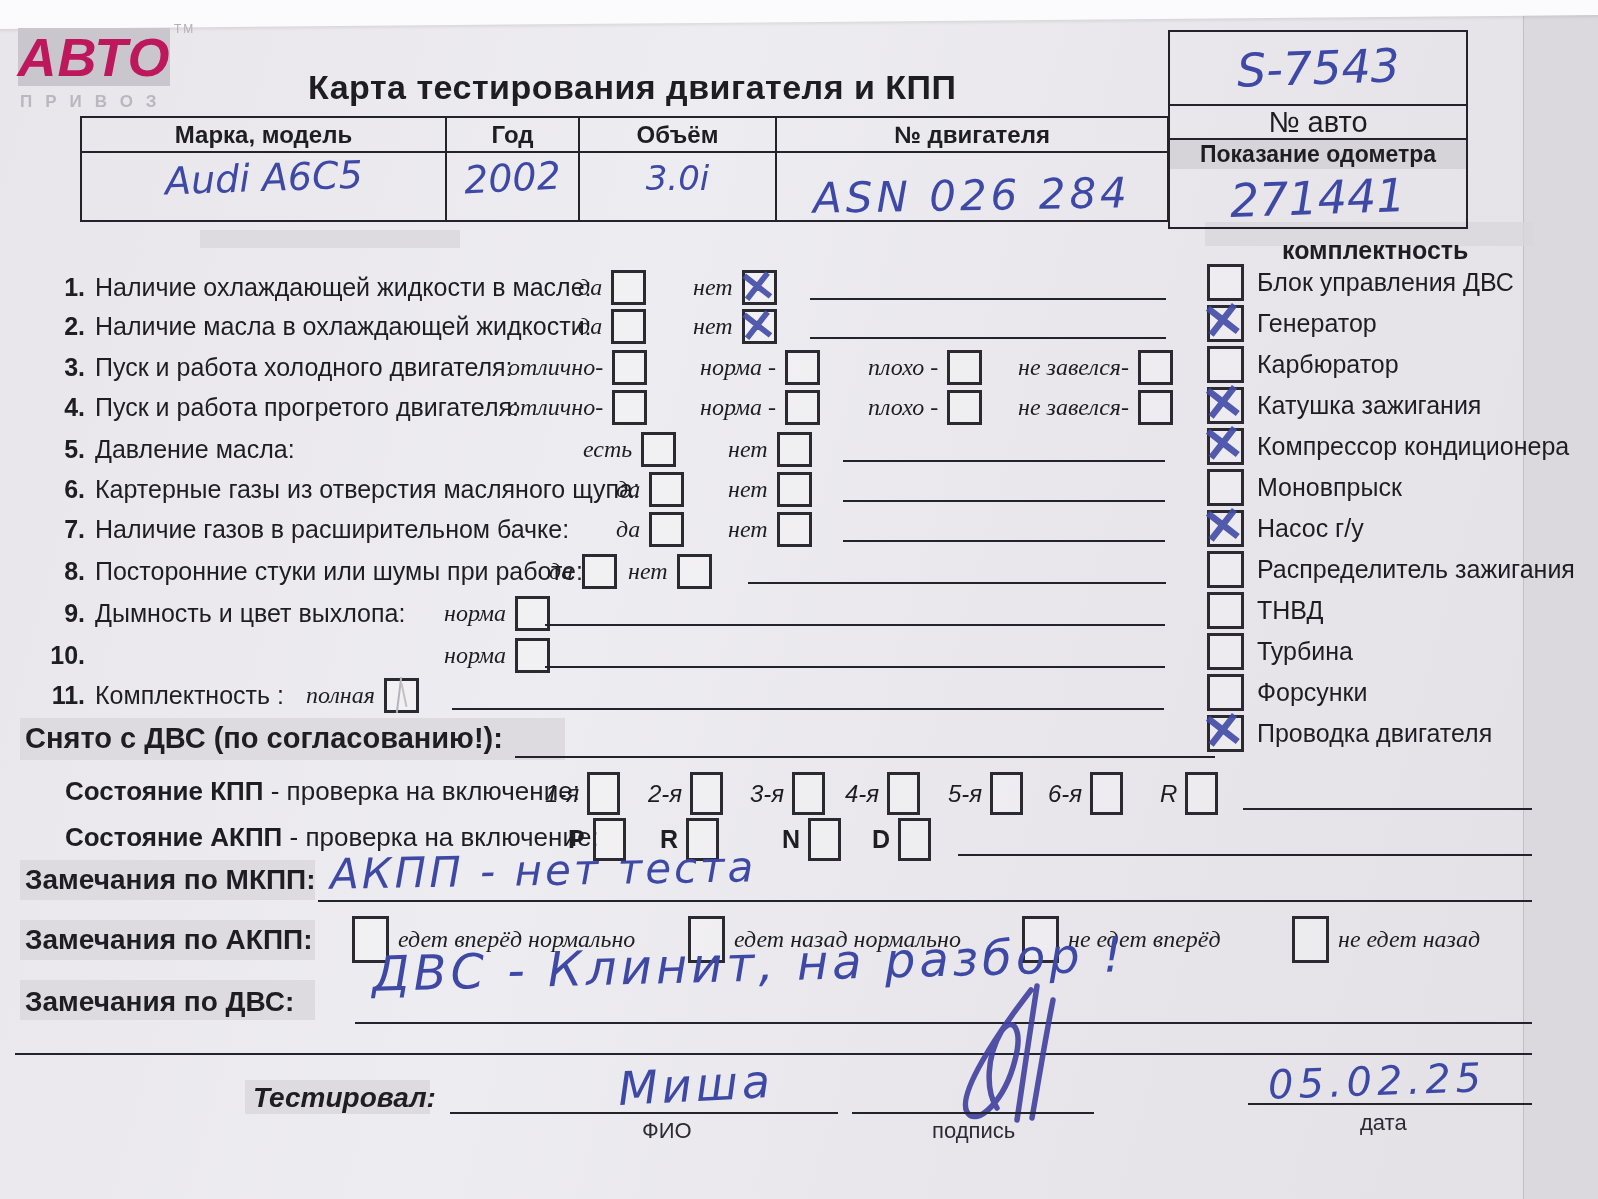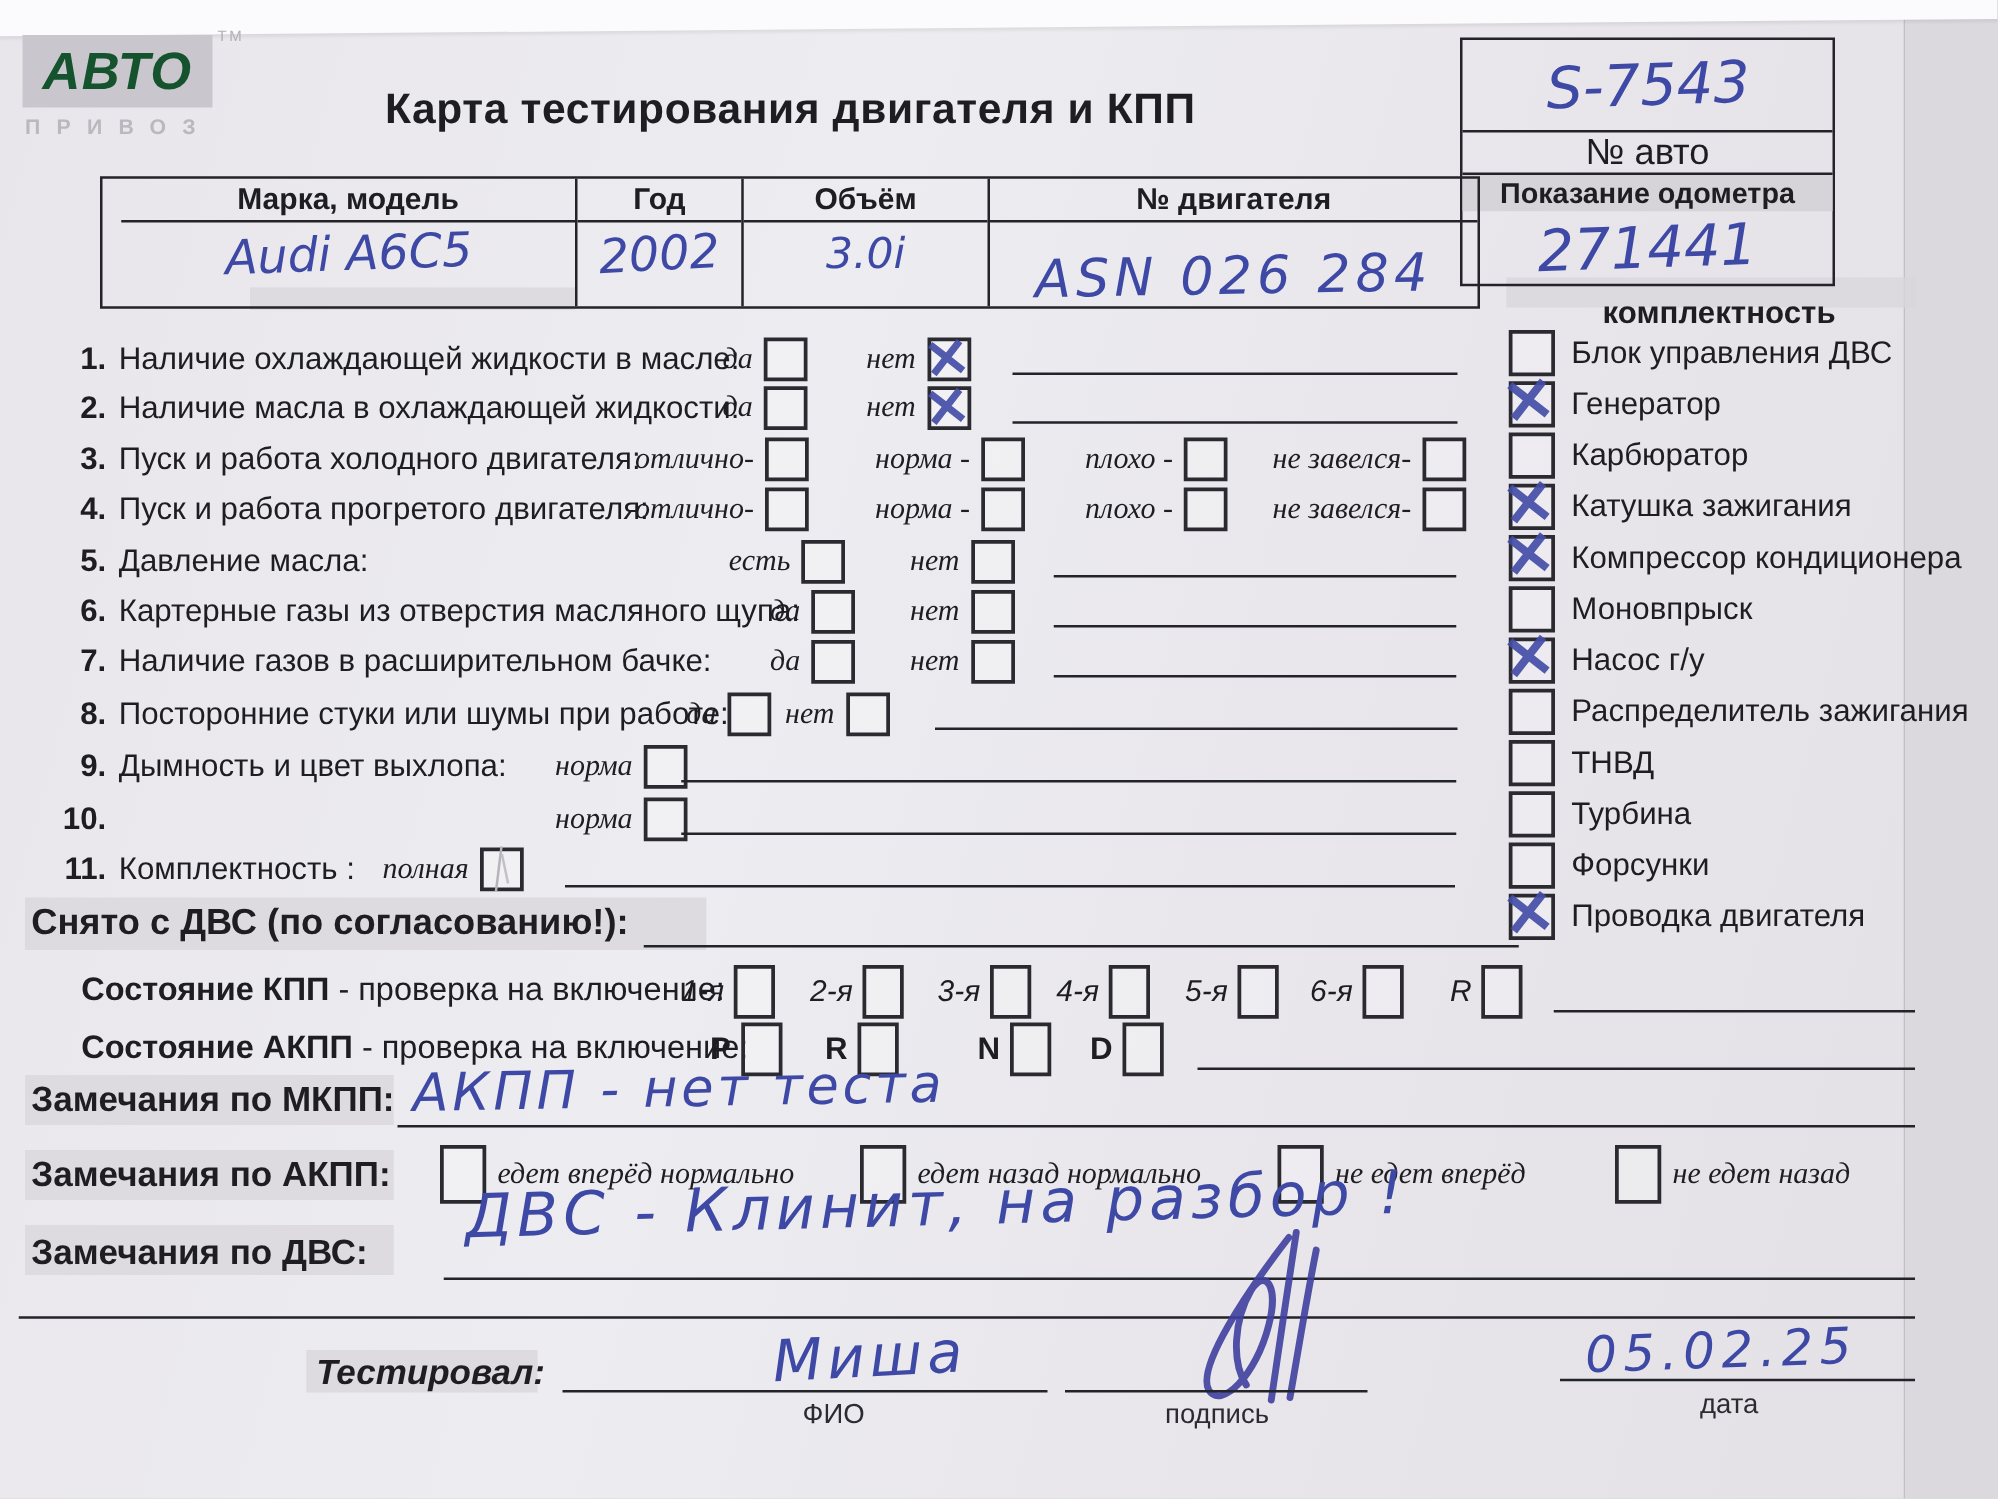--- a/index.html
+++ b/index.html
@@ -7,35 +7,35 @@
     position:relative;width:1598px;height:1199px;overflow:hidden;
     background:linear-gradient(105deg,#e8e6eb 0%,#edecf0 38%,#e7e5ea 72%,#e3e1e6 100%);
     font-family:"Liberation Sans",sans-serif;color:#1d1d22;
   }
   .tear{position:absolute;left:-12px;top:-10px;width:1640px;height:32px;background:#fbfafc;transform:rotate(-0.5deg);box-shadow:0 2px 3px rgba(0,0,0,0.08);}
   .scan-edge{position:absolute;left:1523px;top:0;width:75px;height:1199px;background:#dbd9de;border-left:1px solid #c2c0c6;}
   .band{position:absolute;background:#d8d6db;opacity:.75;}
 
   
   .logo-box{position:absolute;left:18px;top:28px;width:152px;height:58px;background:#c9c7cd;display:flex;align-items:center;justify-content:center;}
-  .logo-brand{color:#14532d;font-size:42px;font-weight:bold;letter-spacing:1px;font-style:italic;}
+  .logo-brand{color:#be185d;font-size:54px;font-weight:bold;letter-spacing:1px;font-style:italic;}
   .logo-tm{position:absolute;left:174px;top:22px;font-size:12px;color:#b2b0b6;letter-spacing:2px;}
   .logo-sub{position:absolute;left:20px;top:92px;font-size:17px;font-weight:bold;color:#bab8bf;letter-spacing:13px;}
 
   .title{position:absolute;left:308px;top:68px;font-size:34px;font-weight:bold;letter-spacing:.5px;}
 
   
   .car-box{position:absolute;left:1168px;top:30px;width:296px;border:2px solid #232329;background:transparent;}
   .car-num{height:72px;border-bottom:2px solid #232329;display:flex;align-items:center;justify-content:center;}
   .car-num-label{height:32px;border-bottom:2px solid #232329;display:flex;align-items:center;justify-content:center;font-size:29px;font-weight:normal;}
   .odo-label{height:29px;background:#d6d4d9;display:flex;align-items:center;justify-content:center;font-size:23px;font-weight:bold;}
   .odo-value{height:58px;display:flex;align-items:center;justify-content:center;}
 
   
-  .htable{position:absolute;left:80px;top:141px;display:flex;border:2px solid #232329;padding-left:15px;}
+  .htable{position:absolute;left:80px;top:116px;display:flex;border:2px solid #232329;}
   .hcol{border-right:2px solid #232329;display:flex;flex-direction:column;}
   .hcol:last-child{border-right:none;}
   .hcol .h{height:33px;border-bottom:2px solid #232329;display:flex;align-items:center;justify-content:center;font-size:24px;font-weight:bold;}
   .hcol .v{height:49px;display:flex;align-items:center;justify-content:center;}
 
   .hand{color:#3e49a6;font-style:italic;font-family:"DejaVu Sans",sans-serif;white-space:nowrap;}
 
   
   .cbx{position:relative;flex:none;width:29px;height:29px;border:3px solid #2a2a30;background:rgba(255,255,255,.25);}
   .cbx.checked::after{content:"✕";position:absolute;left:-6px;top:-12px;font-size:44px;font-weight:bold;color:#444ea8;transform:rotate(-7deg);opacity:.92;}

